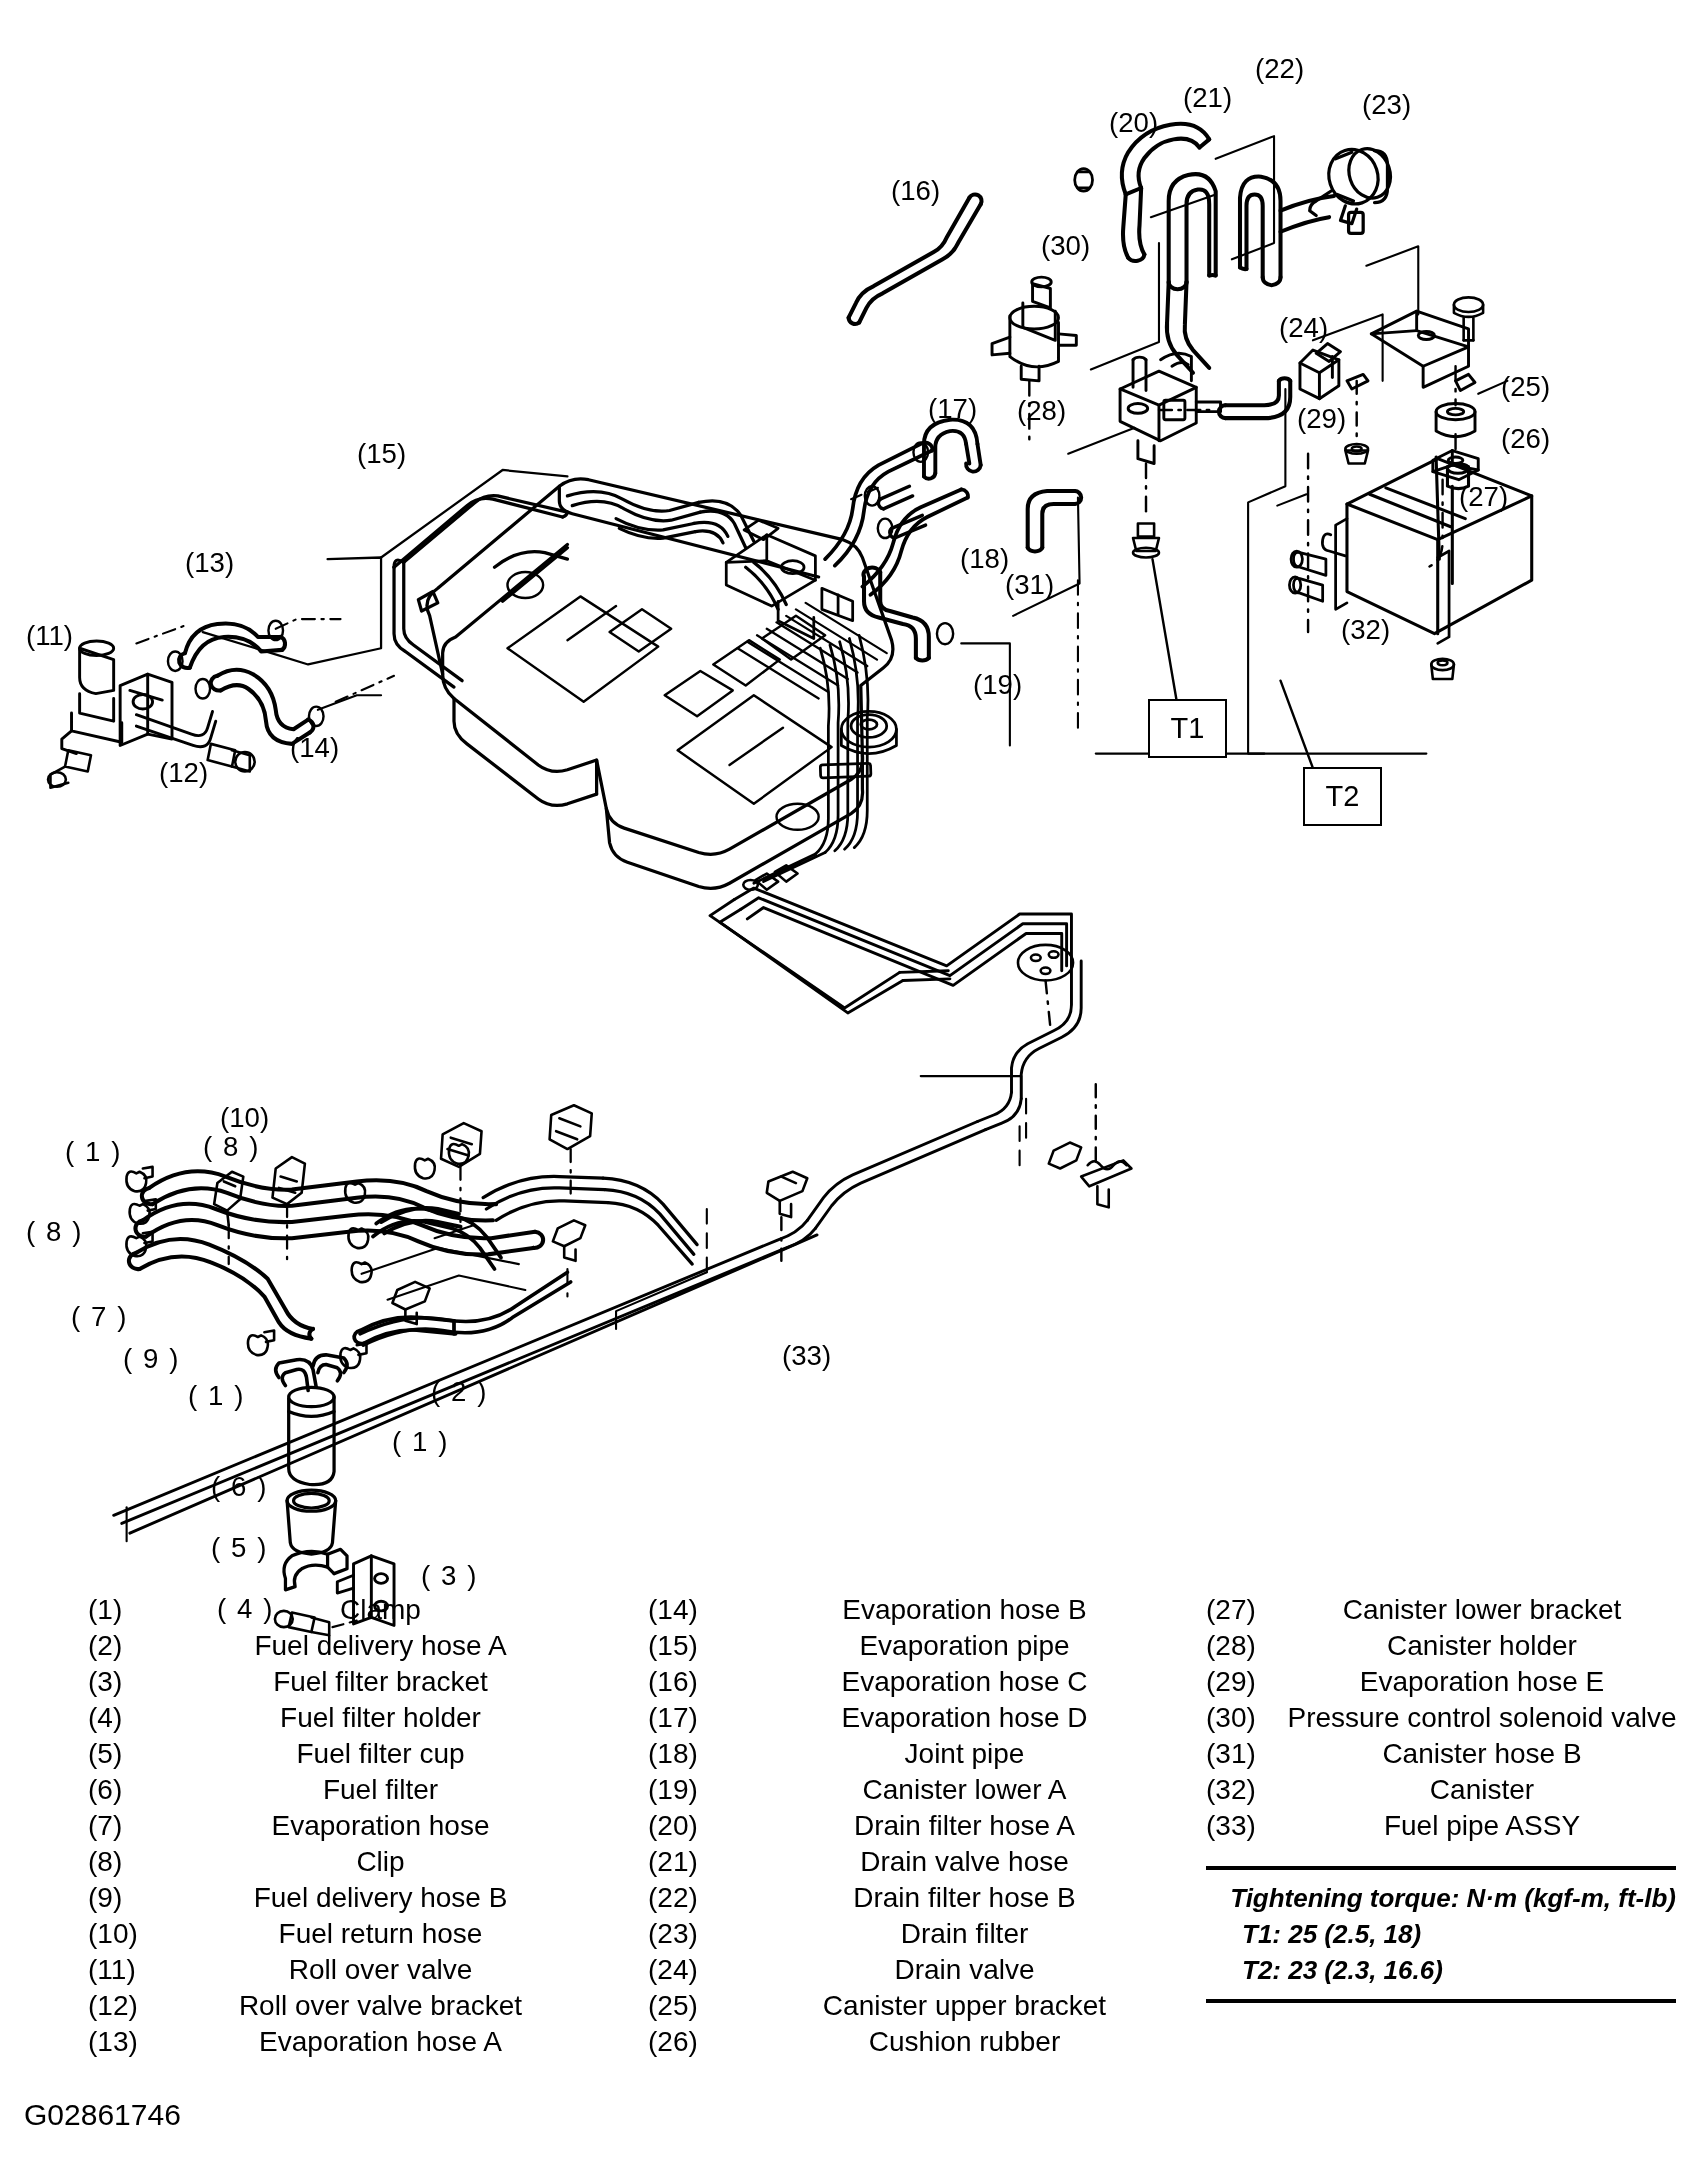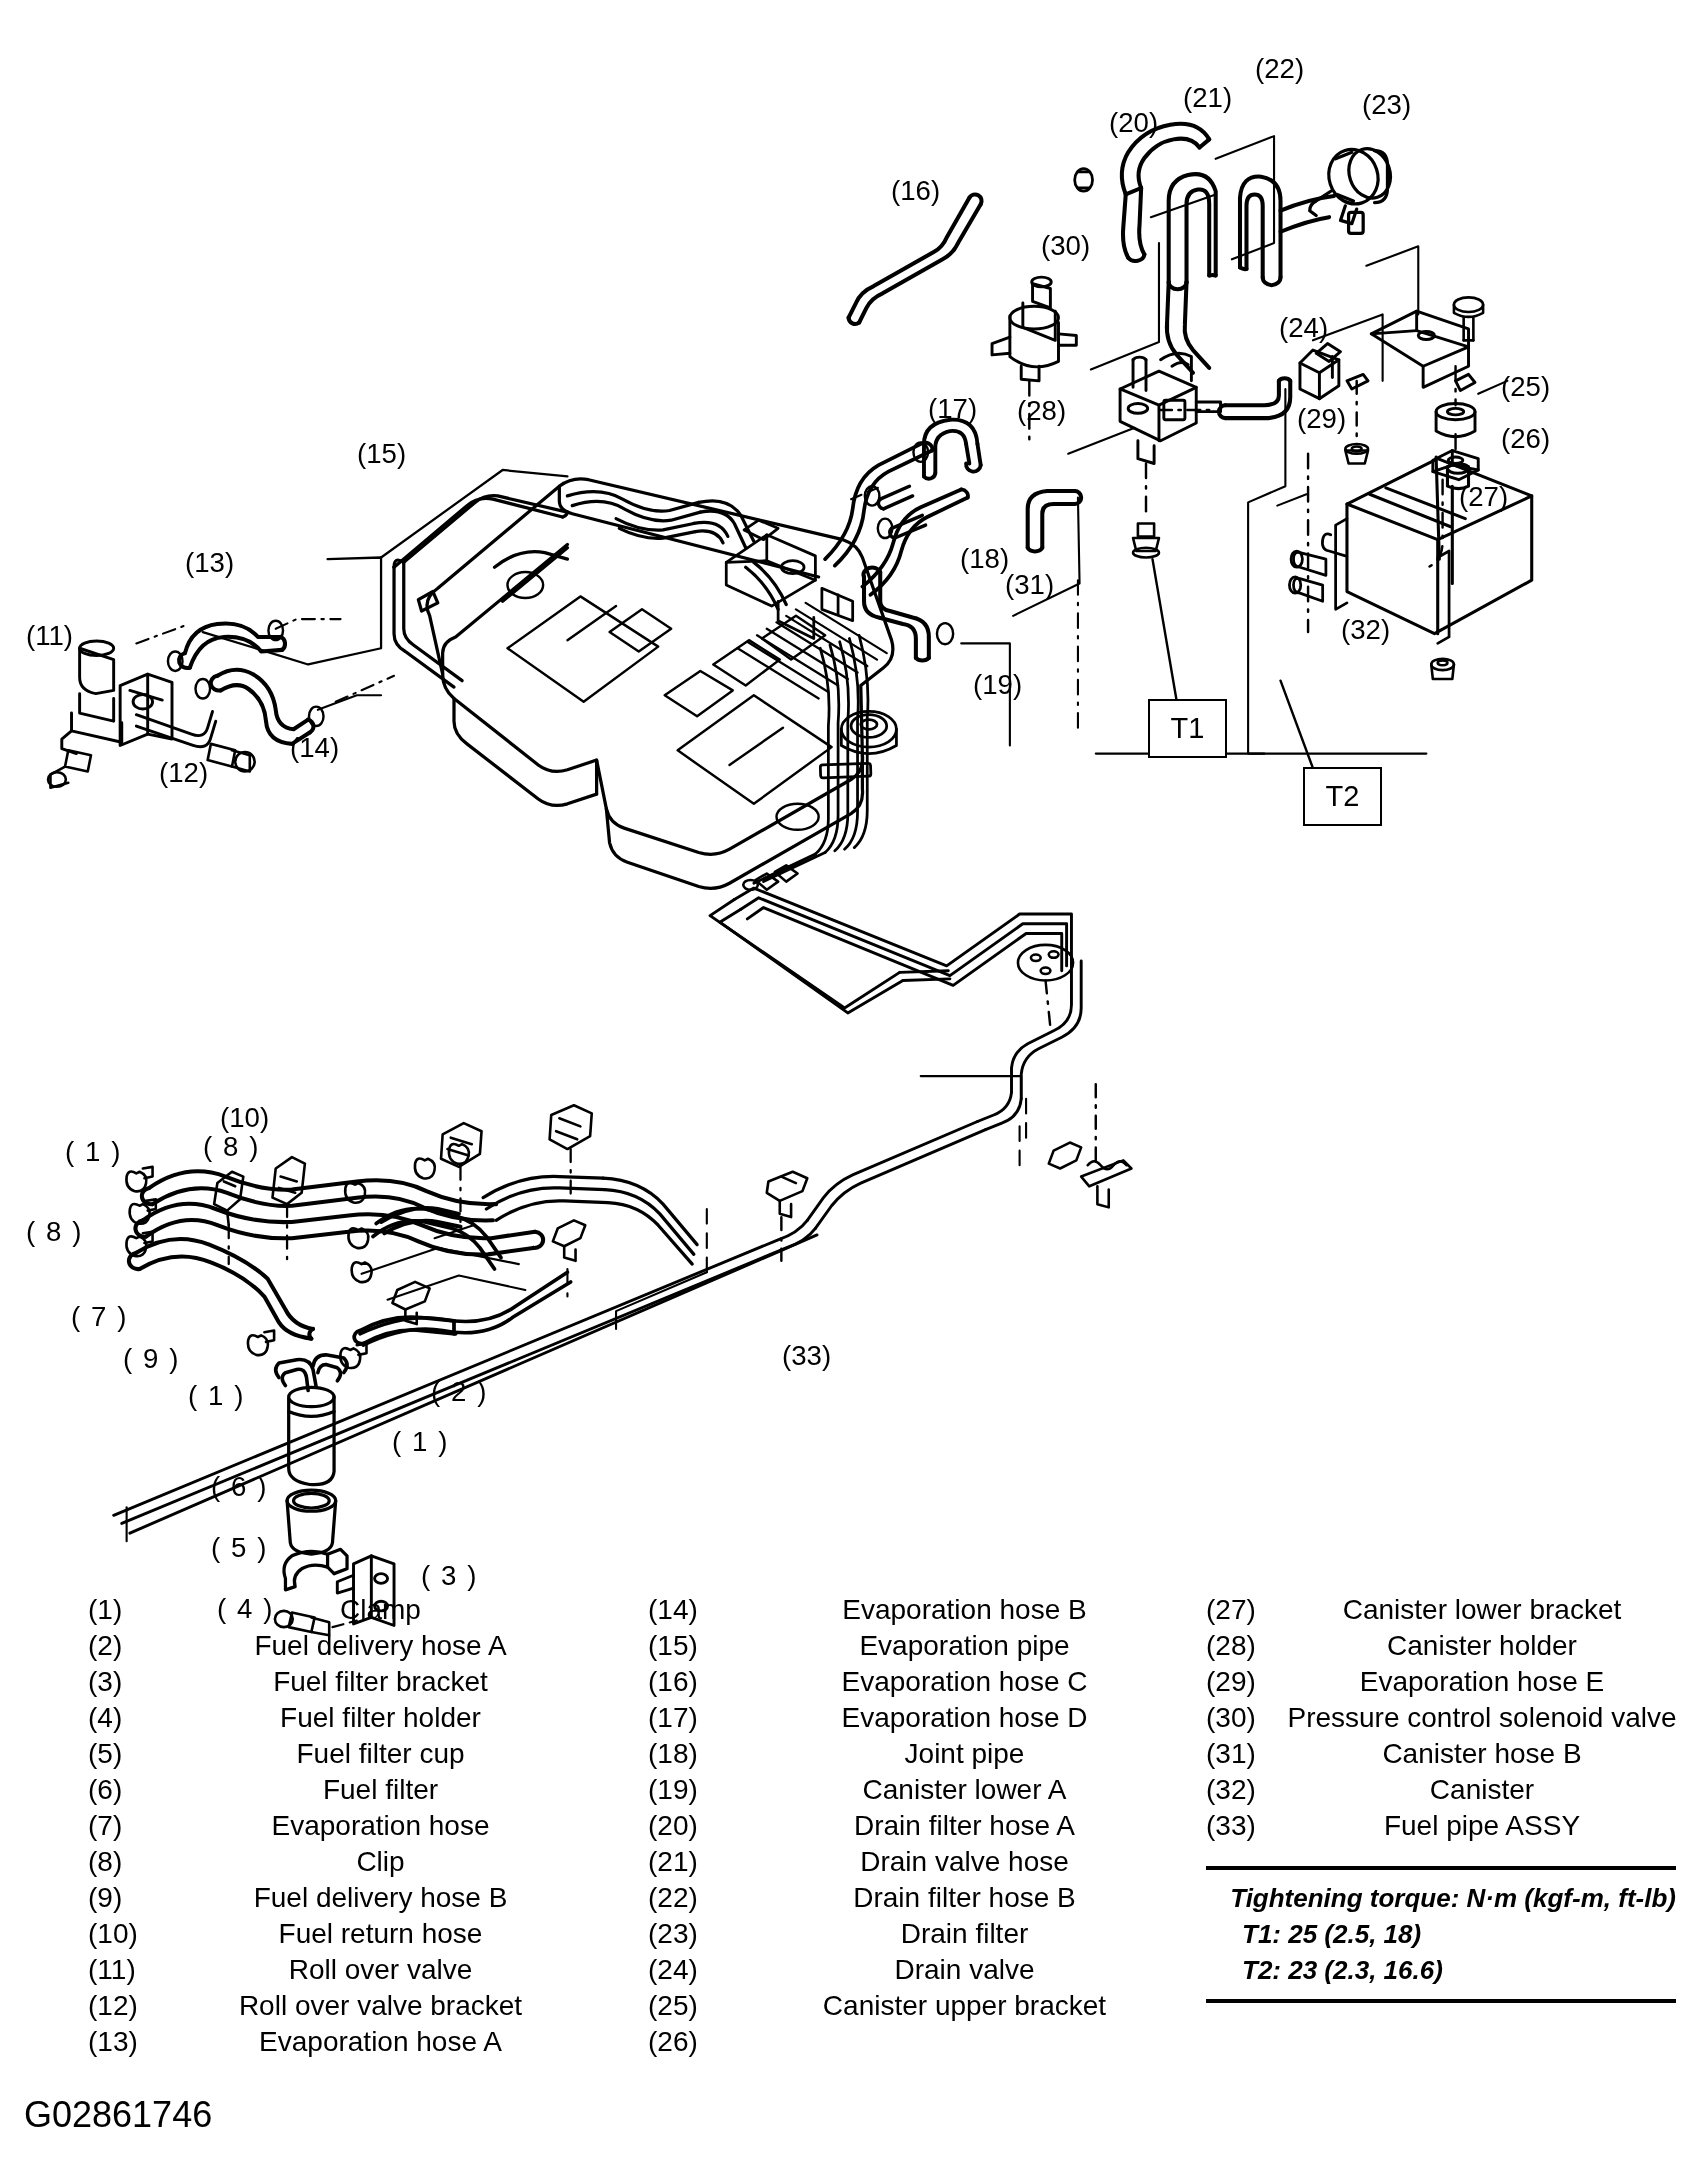--- a/index.html
+++ b/index.html
@@ -100,21 +100,21 @@
     font-size: 26px;
     line-height: 36px;
   }
   #torque-note .t-head { padding-left: 1.6px; text-align: right; }
   #torque-note .t-val { padding-left: 36px; }
 
   #figure-id {
     position: absolute;
     left: 24px;
     top: 2099px;
-    font-size: 36px;
+    font-size: 30px;
     line-height: 32px;
   }
 </style>
 </head>
 <body>
 
 <div id="page">
 
   <svg id="artwork" viewBox="0 0 2090 2694">
     <g fill="none" stroke="#000" stroke-width="3.2" stroke-linecap="round" stroke-linejoin="round">
@@ -897,20 +897,21 @@
       <div class="legend-row">
           <span class="legend-num">(24)</span>
           <span class="legend-label">Drain valve</span>
         </div>
       <div class="legend-row">
           <span class="legend-num">(25)</span>
           <span class="legend-label">Canister upper bracket</span>
         </div>
       <div class="legend-row">
           <span class="legend-num">(26)</span>
+          <span class="legend-label">Cushion rubber</span>
         </div>
     </div>
 
     <div class="legend-col c3">
       <div class="legend-row">
           <span class="legend-num">(27)</span>
           <span class="legend-label">Canister lower bracket</span>
         </div>
       <div class="legend-row">
           <span class="legend-num">(28)</span>

